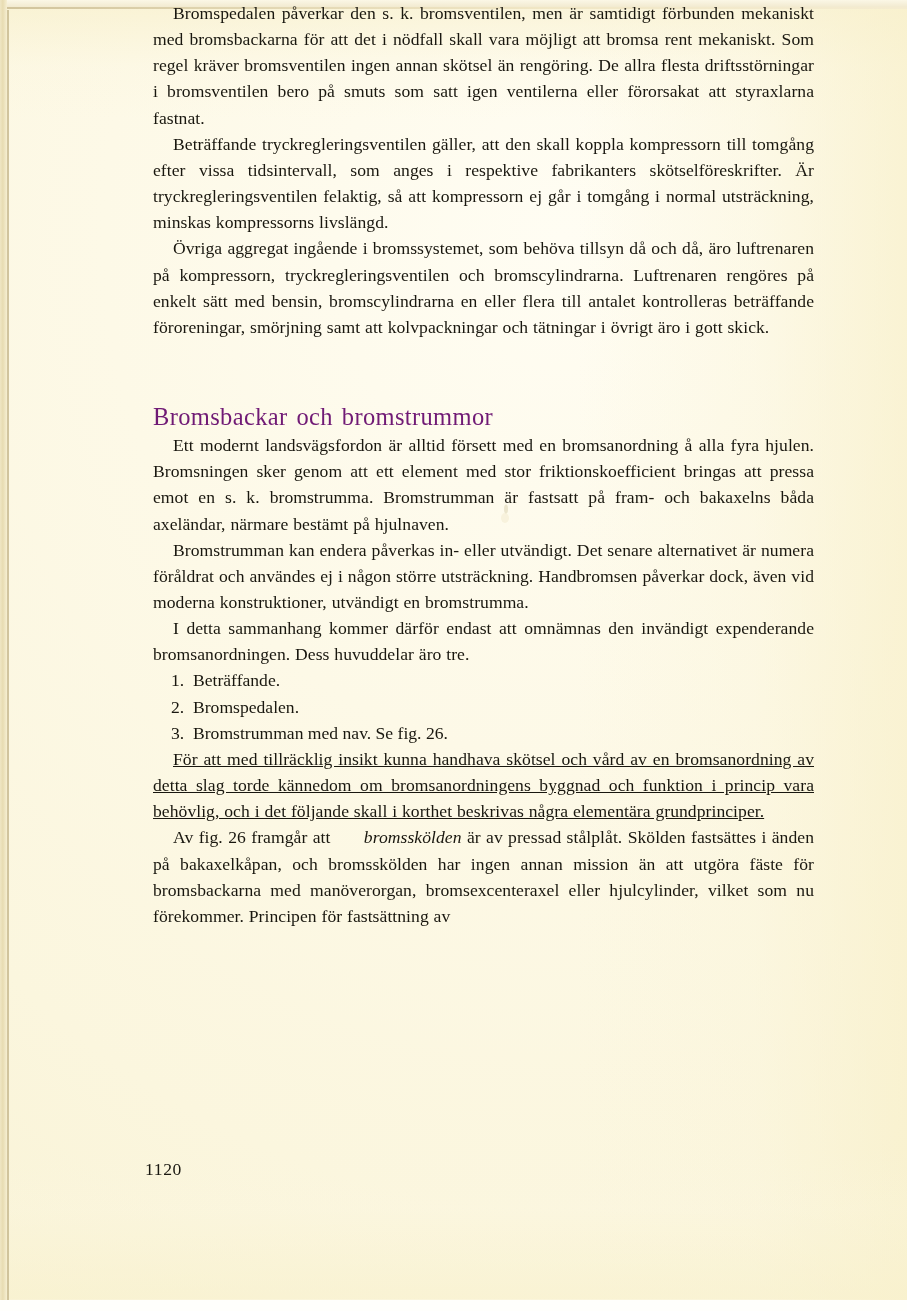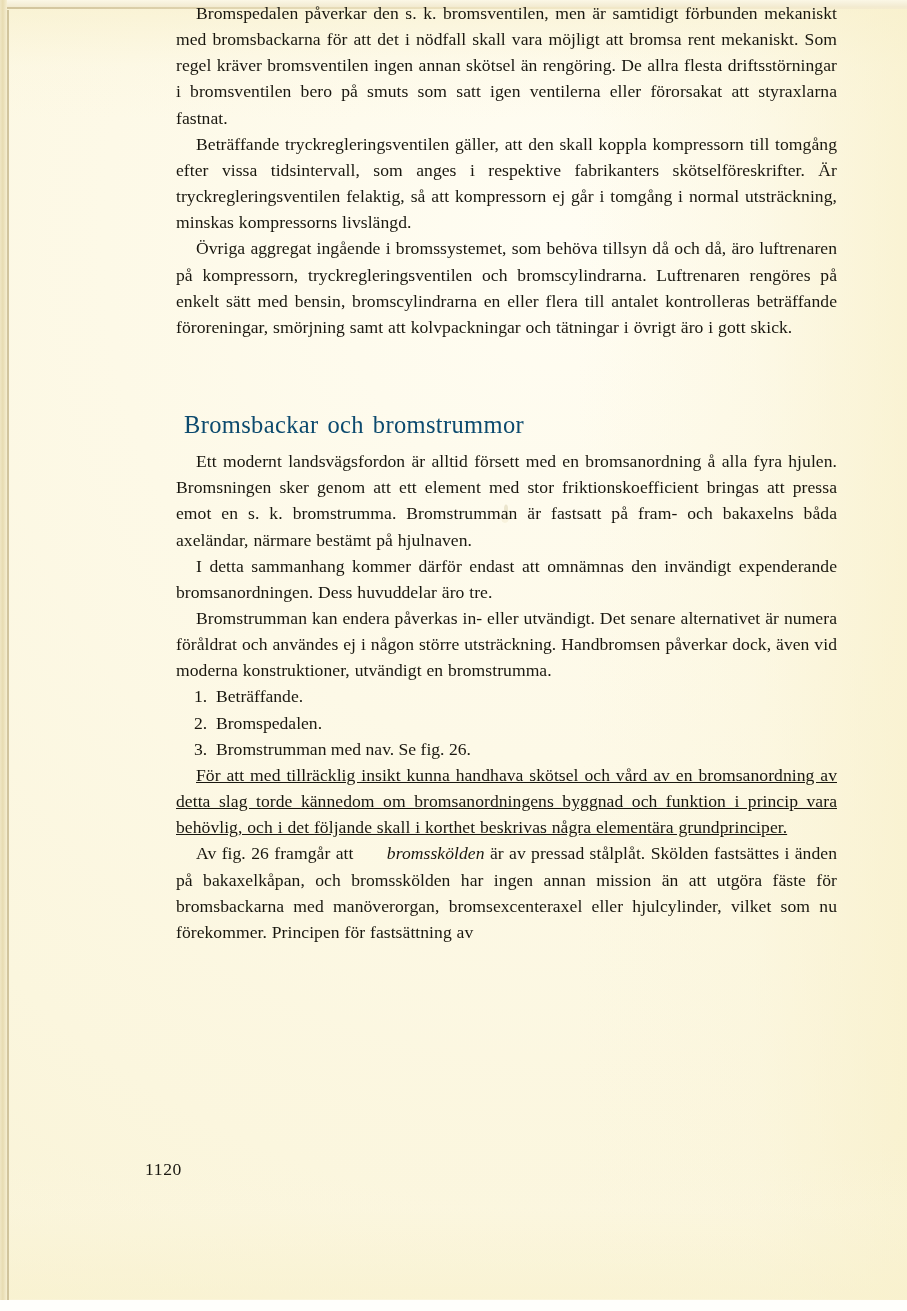--- a/index.html
+++ b/index.html
@@ -88,48 +88,48 @@
   }
   .speck {
     position: absolute;
     pointer-events: none;
     opacity: .5;
   }
 
   
   .content {
     position: absolute;
-    left: 176px;
+    left: 153px;
     top: 0;
     width: 661px;
     z-index: 4;
   }
 
   p.body {
     margin: 0;
     font-size: 17.6px;
     line-height: 26.15px;
     text-align: justify;
     text-indent: 20px;
     letter-spacing: 0.05px;
     word-spacing: 0.4px;
     color: #19170f;
   }
 
   .block-top   { margin-top: 126px; }
 
   h2.section-heading {
-    margin: 8px;
+    margin: 0;
     padding-top: 62px;
     font-size: 24.5px;
     line-height: 30px;
     font-weight: normal;
     letter-spacing: 0.35px;
     word-spacing: 2.5px;
-    color: #0c4a6e;
+    color: #701a75;
   }
 
   .after-heading { margin-top: 25px; }
 
   ol.parts-list {
     margin: 0;
     padding: 0;
     list-style: none;
   }
   ol.parts-list li {
@@ -190,23 +190,23 @@
     <p class="body block-top">Bromspedalen påverkar den s. k. bromsventilen, men är samtidigt förbunden mekaniskt med bromsbackarna för att det i nödfall skall vara möjligt att bromsa rent mekaniskt. Som regel kräver bromsventilen ingen annan skötsel än rengöring. De allra flesta driftsstörningar i bromsventilen bero på smuts som satt igen ventilerna eller förorsakat att styraxlarna fastnat.</p>
 
     <p class="body">Beträffande tryckregleringsventilen gäller, att den skall koppla kompressorn till tomgång efter vissa tidsintervall, som anges i respektive fabrikanters skötselföreskrifter. Är tryckregleringsventilen felaktig, så att kompressorn ej går i tomgång i normal utsträckning, minskas kompressorns livslängd.</p>
 
     <p class="body">Övriga aggregat ingående i bromssystemet, som behöva tillsyn då och då, äro luftrenaren på kompressorn, tryckregleringsventilen och bromscylindrarna. Luftrenaren rengöres på enkelt sätt med bensin, bromscylindrarna en eller flera till antalet kontrolleras beträffande föroreningar, smörjning samt att kolvpackningar och tätningar i övrigt äro i gott skick.</p>
 
     <h2 class="section-heading">Bromsbackar och bromstrummor</h2>
 
     <p class="body after-heading">Ett modernt landsvägsfordon är alltid försett med en bromsanordning å alla fyra hjulen. Bromsningen sker genom att ett element med stor friktionskoefficient bringas att pressa emot en s. k. bromstrumma. Bromstrumman är fastsatt på fram- och bakaxelns båda axeländar, närmare bestämt på hjulnaven.</p>
 
+    <p class="body">Bromstrumman kan endera påverkas in- eller utvändigt. Det senare alternativet är numera föråldrat och användes ej i någon större utsträckning. Handbromsen påverkar dock, även vid moderna konstruktioner, utvändigt en bromstrumma.</p>
+
     <p class="body">I detta sammanhang kommer därför endast att omnämnas den invändigt expenderande bromsanordningen. Dess huvuddelar äro tre.</p>
-
-    <p class="body">Bromstrumman kan endera påverkas in- eller utvändigt. Det senare alternativet är numera föråldrat och användes ej i någon större utsträckning. Handbromsen påverkar dock, även vid moderna konstruktioner, utvändigt en bromstrumma.</p>
 
     <ol class="parts-list">
       <li>
         <span class="num">1.</span>
         <span>Beträffande.</span>
       </li>
       <li>
         <span class="num">2.</span>
         <span>Bromspedalen.</span>
       </li>

